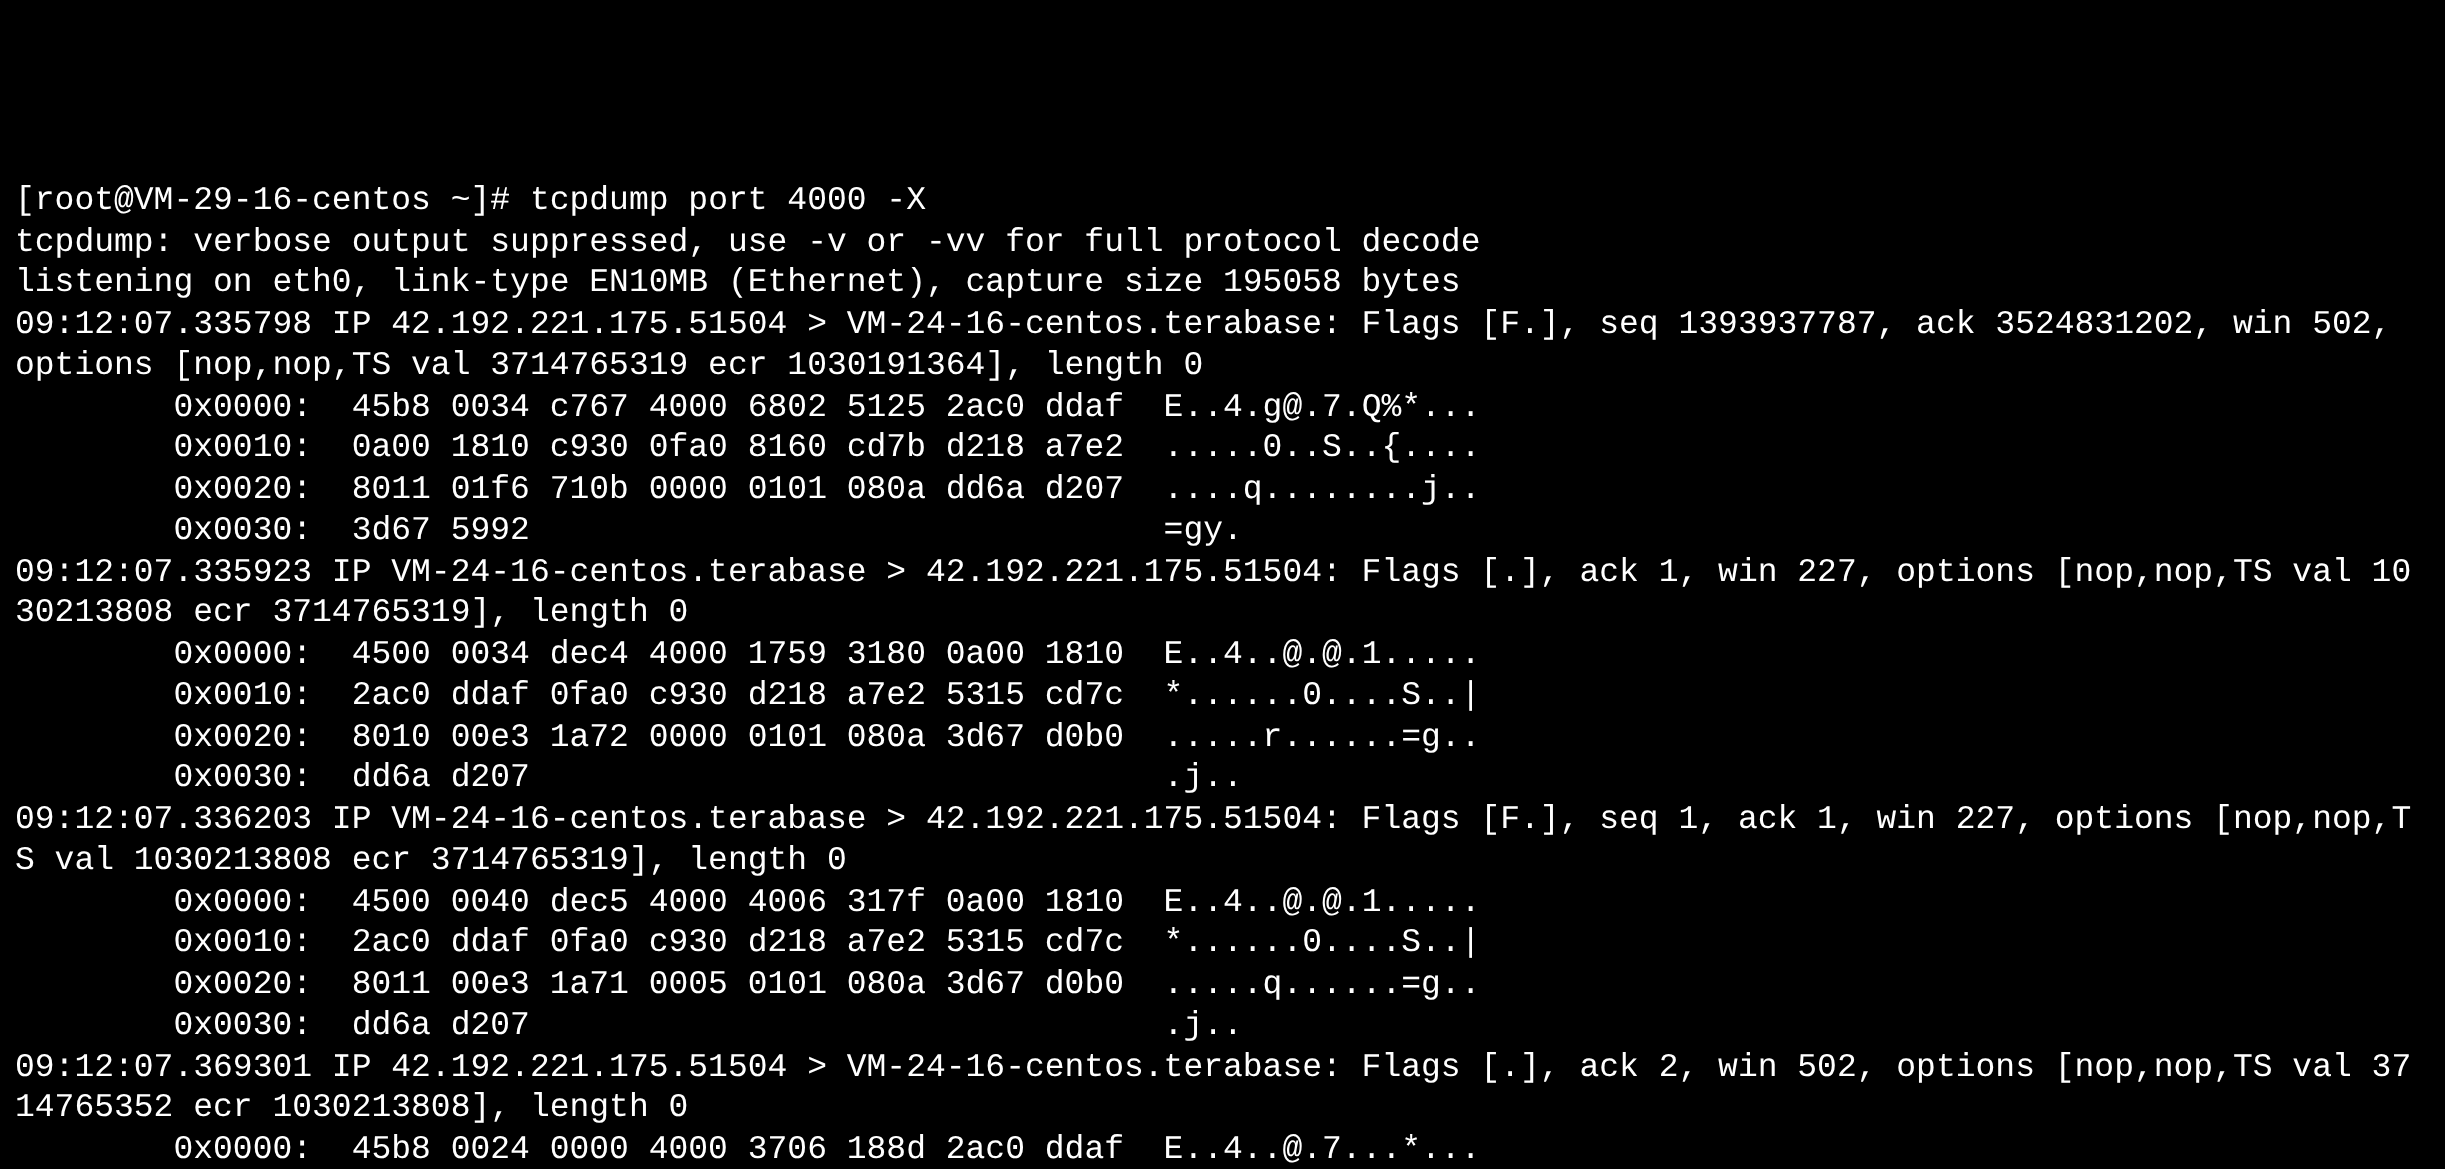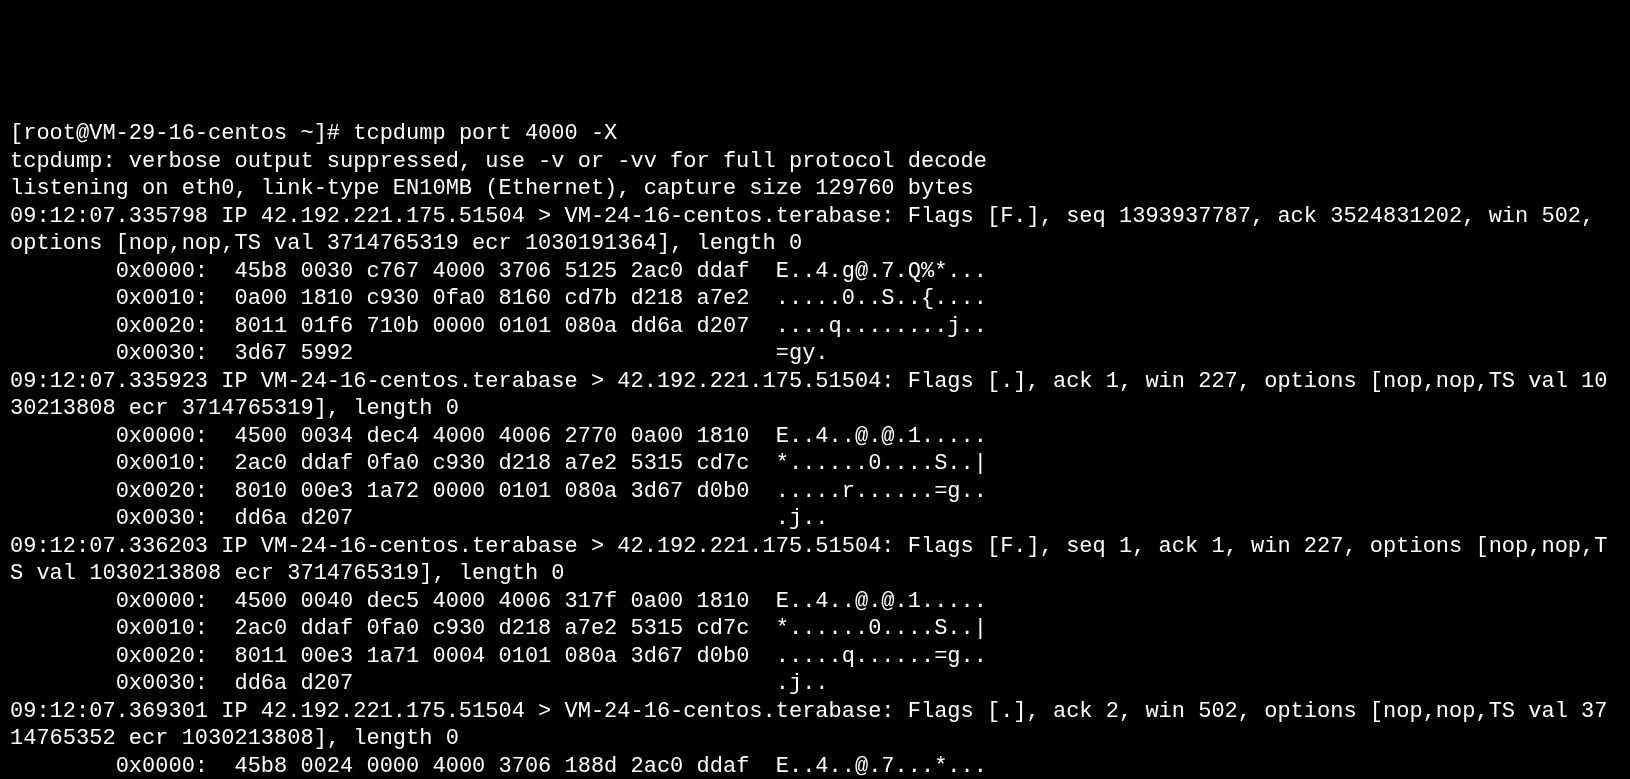--- a/index.html
+++ b/index.html
@@ -17,35 +17,35 @@
       overflow: hidden;
     }
   </style>
 </head>
 <body>
 
 
 
 <div><span><span>[root@VM-29-16-centos ~]# </span><span>tcpdump port 4000 -X</span></span>
 <span>tcpdump: verbose output suppressed, use -v or -vv for full protocol decode</span>
-<span>listening on eth0, link-type EN10MB (Ethernet), capture size 129760 bytes</span>
+<span>listening on eth0, link-type EN10MB (Ethernet), capture size 195058 bytes</span>
 <span>09:12:07.335798 IP 42.192.221.175.51504 &gt; VM-24-16-centos.terabase: Flags [F.], seq 1393937787, ack 3524831202, win 502, options [nop,nop,TS val 3714765319 ecr 1030191364], length 0</span>
-<span>        0x0000:  45b8 0030 c767 4000 3706 5125 2ac0 ddaf  E..4.g@.7.Q%*...</span>
+<span>        0x0000:  45b8 0034 c767 4000 6802 5125 2ac0 ddaf  E..4.g@.7.Q%*...</span>
 <span>        0x0010:  0a00 1810 c930 0fa0 8160 cd7b d218 a7e2  .....0..S..{....</span>
 <span>        0x0020:  8011 01f6 710b 0000 0101 080a dd6a d207  ....q........j..</span>
 <span>        0x0030:  3d67 5992                                =gy.</span>
 <span>09:12:07.335923 IP VM-24-16-centos.terabase &gt; 42.192.221.175.51504: Flags [.], ack 1, win 227, options [nop,nop,TS val 1030213808 ecr 3714765319], length 0</span>
-<span>        0x0000:  4500 0034 dec4 4000 4006 2770 0a00 1810  E..4..@.@.1.....</span>
+<span>        0x0000:  4500 0034 dec4 4000 1759 3180 0a00 1810  E..4..@.@.1.....</span>
 <span>        0x0010:  2ac0 ddaf 0fa0 c930 d218 a7e2 5315 cd7c  *......0....S..|</span>
 <span>        0x0020:  8010 00e3 1a72 0000 0101 080a 3d67 d0b0  .....r......=g..</span>
 <span>        0x0030:  dd6a d207                                .j..</span>
 <span>09:12:07.336203 IP VM-24-16-centos.terabase &gt; 42.192.221.175.51504: Flags [F.], seq 1, ack 1, win 227, options [nop,nop,TS val 1030213808 ecr 3714765319], length 0</span>
 <span>        0x0000:  4500 0040 dec5 4000 4006 317f 0a00 1810  E..4..@.@.1.....</span>
 <span>        0x0010:  2ac0 ddaf 0fa0 c930 d218 a7e2 5315 cd7c  *......0....S..|</span>
-<span>        0x0020:  8011 00e3 1a71 0004 0101 080a 3d67 d0b0  .....q......=g..</span>
+<span>        0x0020:  8011 00e3 1a71 0005 0101 080a 3d67 d0b0  .....q......=g..</span>
 <span>        0x0030:  dd6a d207                                .j..</span>
 <span>09:12:07.369301 IP 42.192.221.175.51504 &gt; VM-24-16-centos.terabase: Flags [.], ack 2, win 502, options [nop,nop,TS val 3714765352 ecr 1030213808], length 0</span>
 <span>        0x0000:  45b8 0024 0000 4000 3706 188d 2ac0 ddaf  E..4..@.7...*...</span>
 
 
 
 </div>
 
 
 

